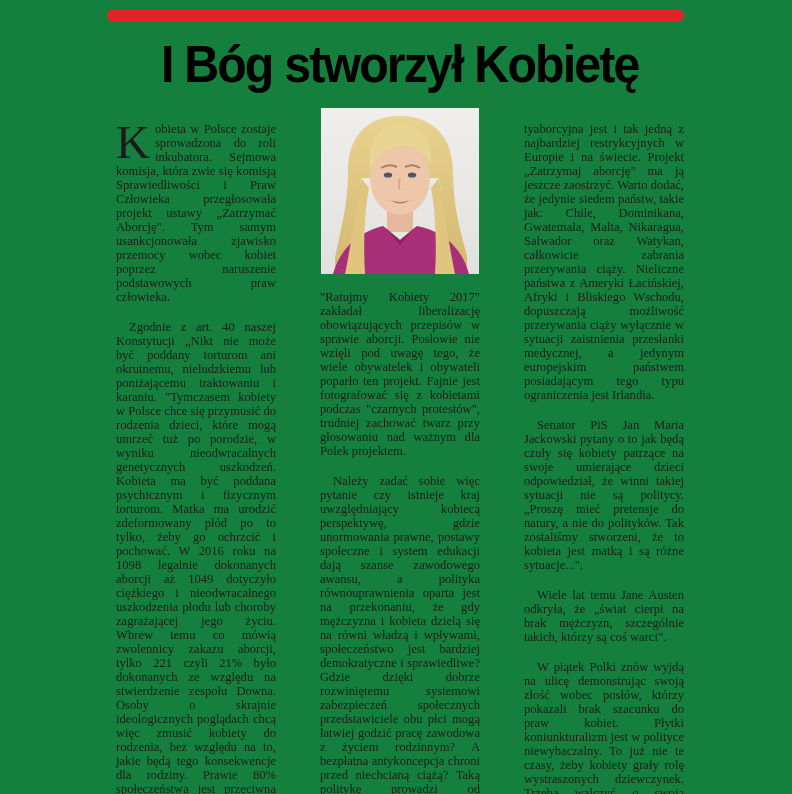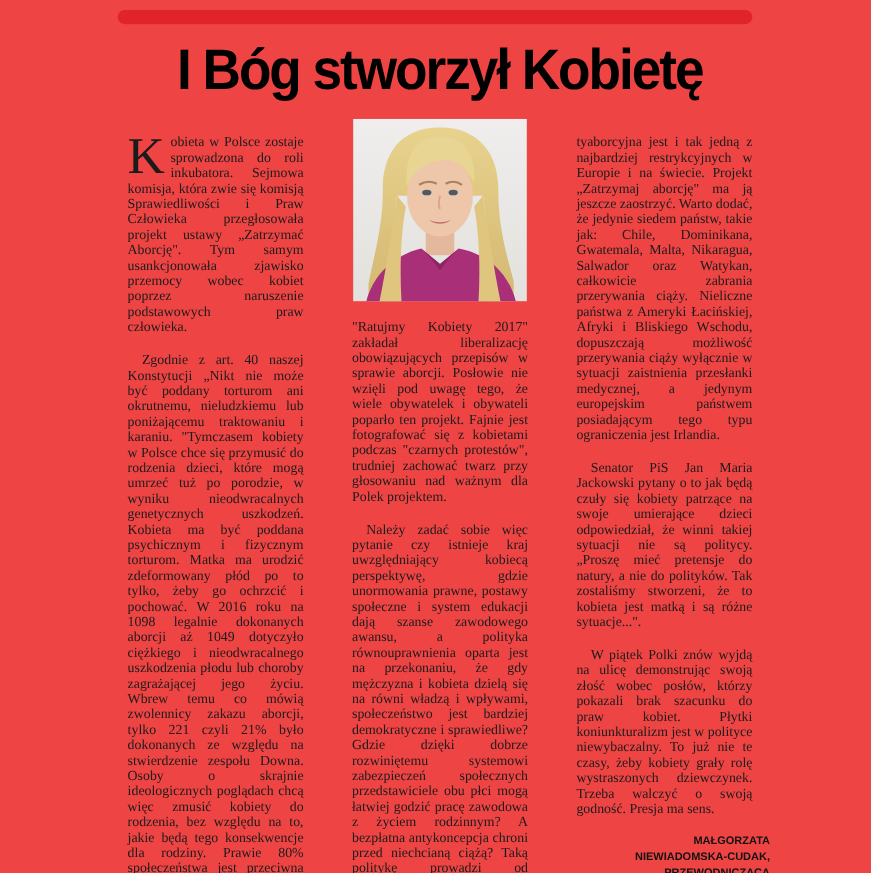--- a/index.html
+++ b/index.html
@@ -1,19 +1,19 @@
 <!DOCTYPE html>
 <html lang="pl"><head>
 <meta charset="utf-8">
 <style>
   html,body{margin:0;padding:0;background:#ffffff;}
   .page{
     position:relative;
     width:792px;height:794px;
-    background:#ef4444;
+    background:#15803d;
     overflow:hidden;
     font-family:"Liberation Serif", serif;
     color:#1b1b1b;
   }
   .content{
     position:absolute;left:100px;top:0;width:600px;
   }
   .top-bar{
     margin:9px 0 0 7px;
     width:577px;height:13px;
@@ -151,20 +151,21 @@
             <p>"Ratujmy Kobiety 2017" zakładał liberalizację obowiązujących przepisów w sprawie aborcji. Posłowie nie wzięli pod uwagę tego, że wiele obywatelek i obywateli poparło ten projekt. Fajnie jest fotografować się z kobietami podczas "czarnych protestów", trudniej zachować twarz przy głosowaniu nad ważnym dla Polek projektem.</p>
             <p>Należy zadać sobie więc pytanie czy istnieje kraj uwzględniający kobiecą perspektywę, gdzie unormowania prawne, postawy społeczne i system edukacji dają szanse zawodowego awansu, a polityka równouprawnienia oparta jest na przekonaniu, że gdy mężczyzna i kobieta dzielą się na równi władzą i wpływami, społeczeństwo jest bardziej demokratyczne i sprawiedliwe? Gdzie dzięki dobrze rozwiniętemu systemowi zabezpieczeń społecznych przedstawiciele obu płci mogą łatwiej godzić pracę zawodowa z życiem rodzinnym? A bezpłatna antykoncepcja chroni przed niechcianą ciążą? Taką politykę prowadzi od dłuższego czasu Szwecja, do której Polsce coraz dalej.</p>
             <p>Płytki jednak z raju na ziemię. Obowiązująca ustawa an-</p>
           </div>
       </div>
 
       <div class="col col3">
         <div class="plist">
             <p>tyaborcyjna jest i tak jedną z najbardziej restrykcyjnych w Europie i na świecie. Projekt „Zatrzymaj aborcję" ma ją jeszcze zaostrzyć. Warto dodać, że jedynie siedem państw, takie jak: Chile, Dominikana, Gwatemala, Malta, Nikaragua, Salwador oraz Watykan, całkowicie zabrania przerywania ciąży. Nieliczne państwa z Ameryki Łacińskiej, Afryki i Bliskiego Wschodu, dopuszczają możliwość przerywania ciąży wyłącznie w sytuacji zaistnienia przesłanki medycznej, a jedynym europejskim państwem posiadającym tego typu ograniczenia jest Irlandia.</p>
             <p>Senator PiS Jan Maria Jackowski pytany o to jak będą czuły się kobiety patrzące na swoje umierające dzieci odpowiedział, że winni takiej sytuacji nie są politycy. „Proszę mieć pretensje do natury, a nie do polityków. Tak zostaliśmy stworzeni, że to kobieta jest matką i są różne sytuacje...".</p>
+            <p>Wiele lat temu Jane Austen odkryła, że „świat cierpi na brak mężczyzn, szczególnie takich, którzy są coś warci".</p>
             <p>W piątek Polki znów wyjdą na ulicę demonstrując swoją złość wobec posłów, którzy pokazali brak szacunku do praw kobiet. Płytki koniunkturalizm jest w polityce niewybaczalny. To już nie te czasy, żeby kobiety grały rolę wystraszonych dziewczynek. Trzeba walczyć o swoją godność. Presja ma sens.</p>
           </div>
         <div class="signature">
             <div>MAŁGORZATA</div>
             <div>NIEWIADOMSKA-CUDAK,</div>
             <div>PRZEWODNICZĄCA</div>
             <div>FORUM RÓWNYCH SZANS</div>
           </div>
         <hr class="signature-rule">
       </div>

